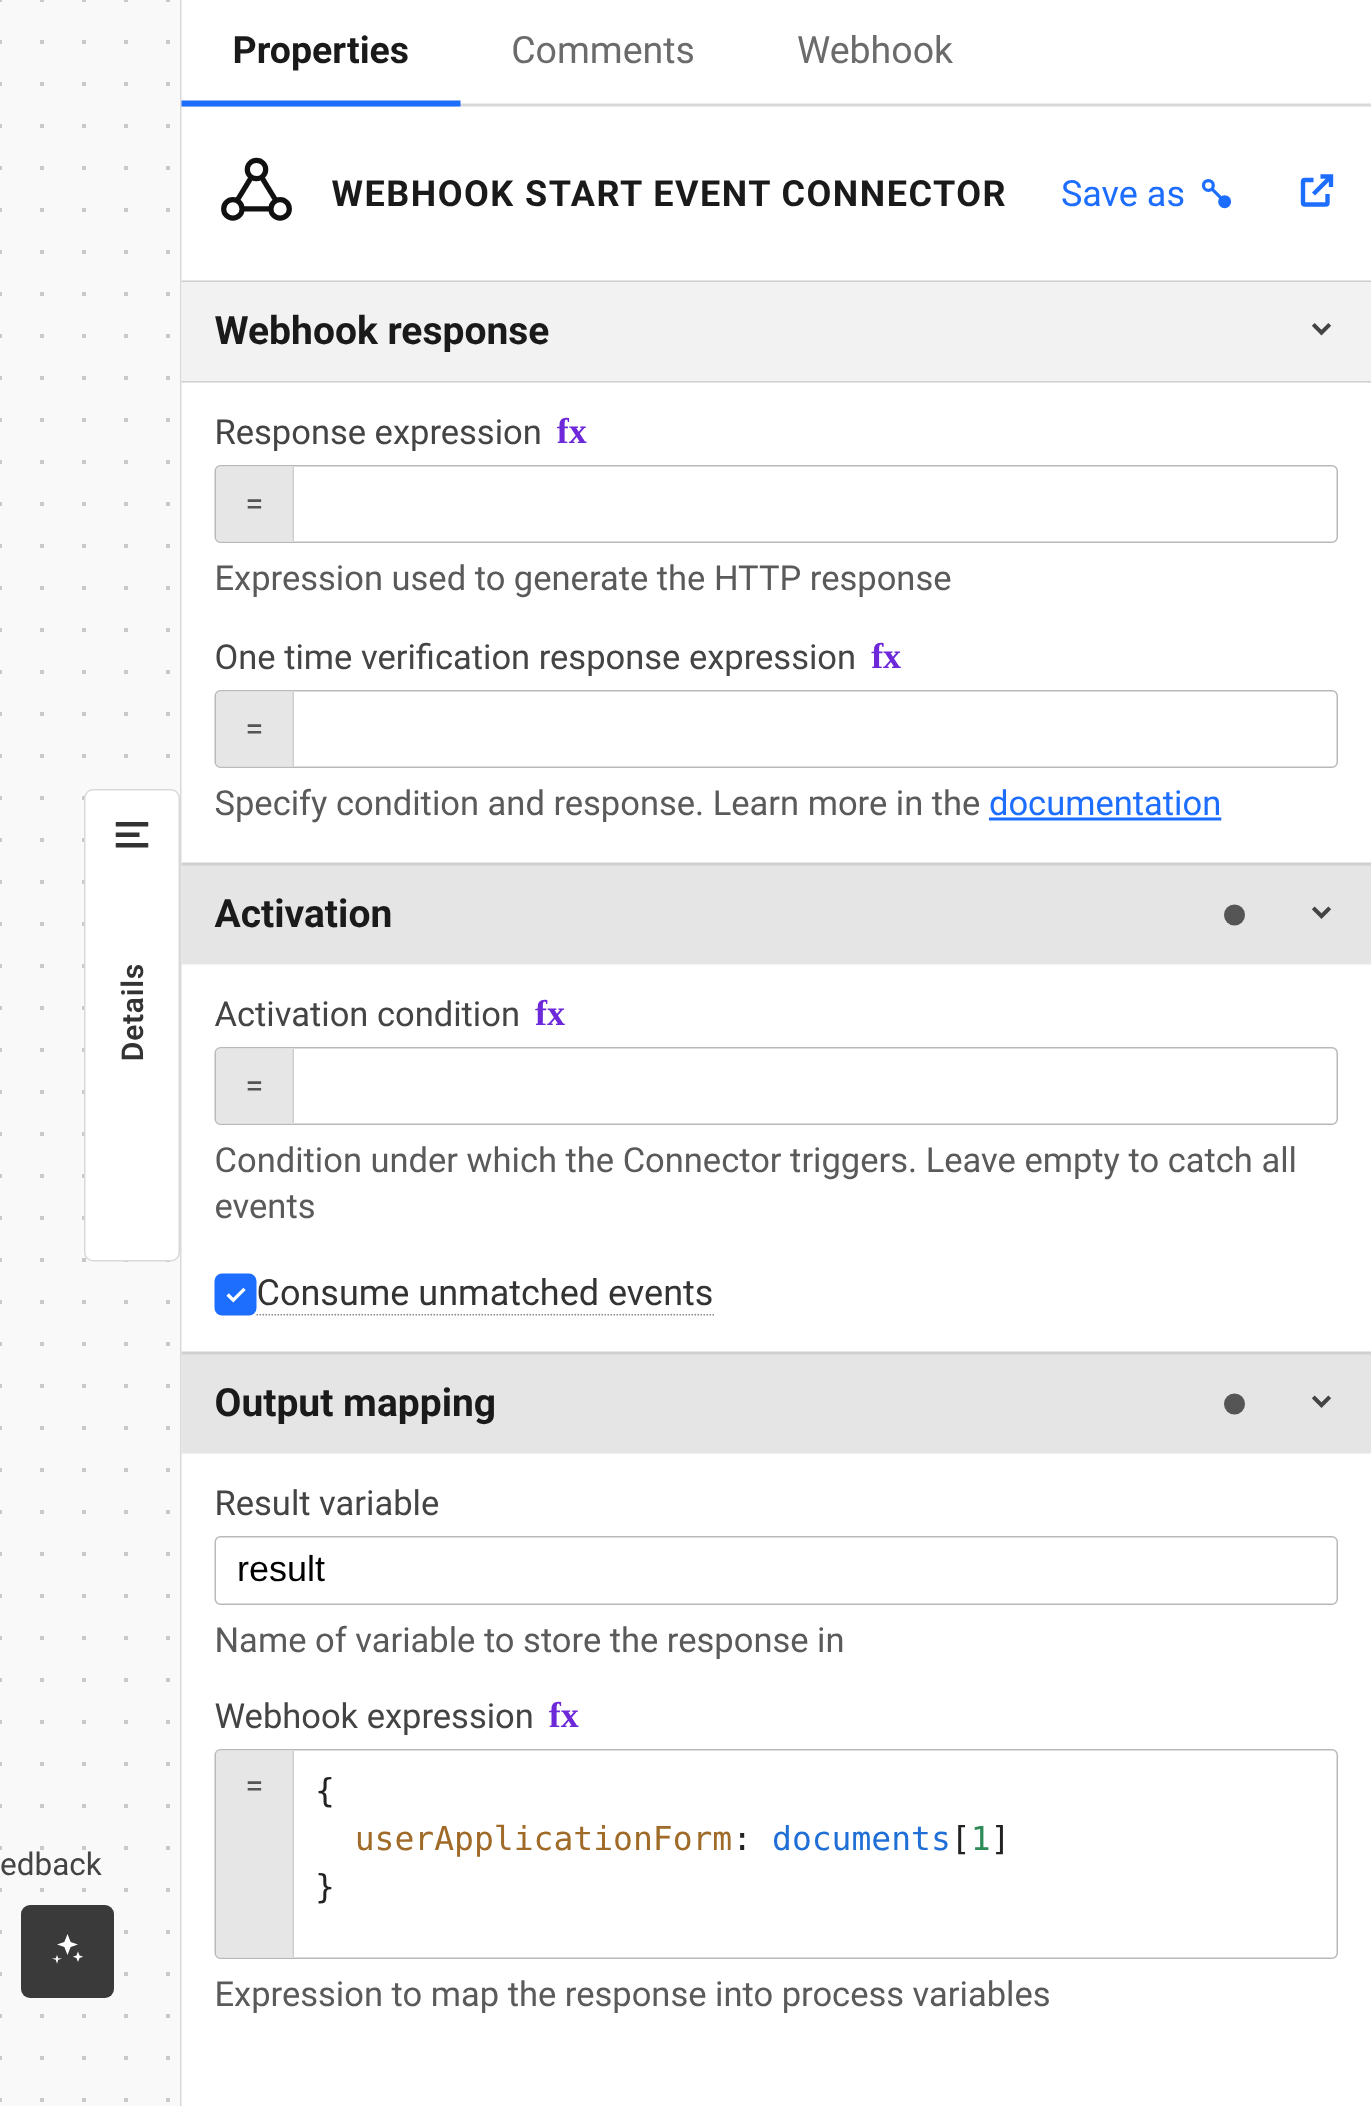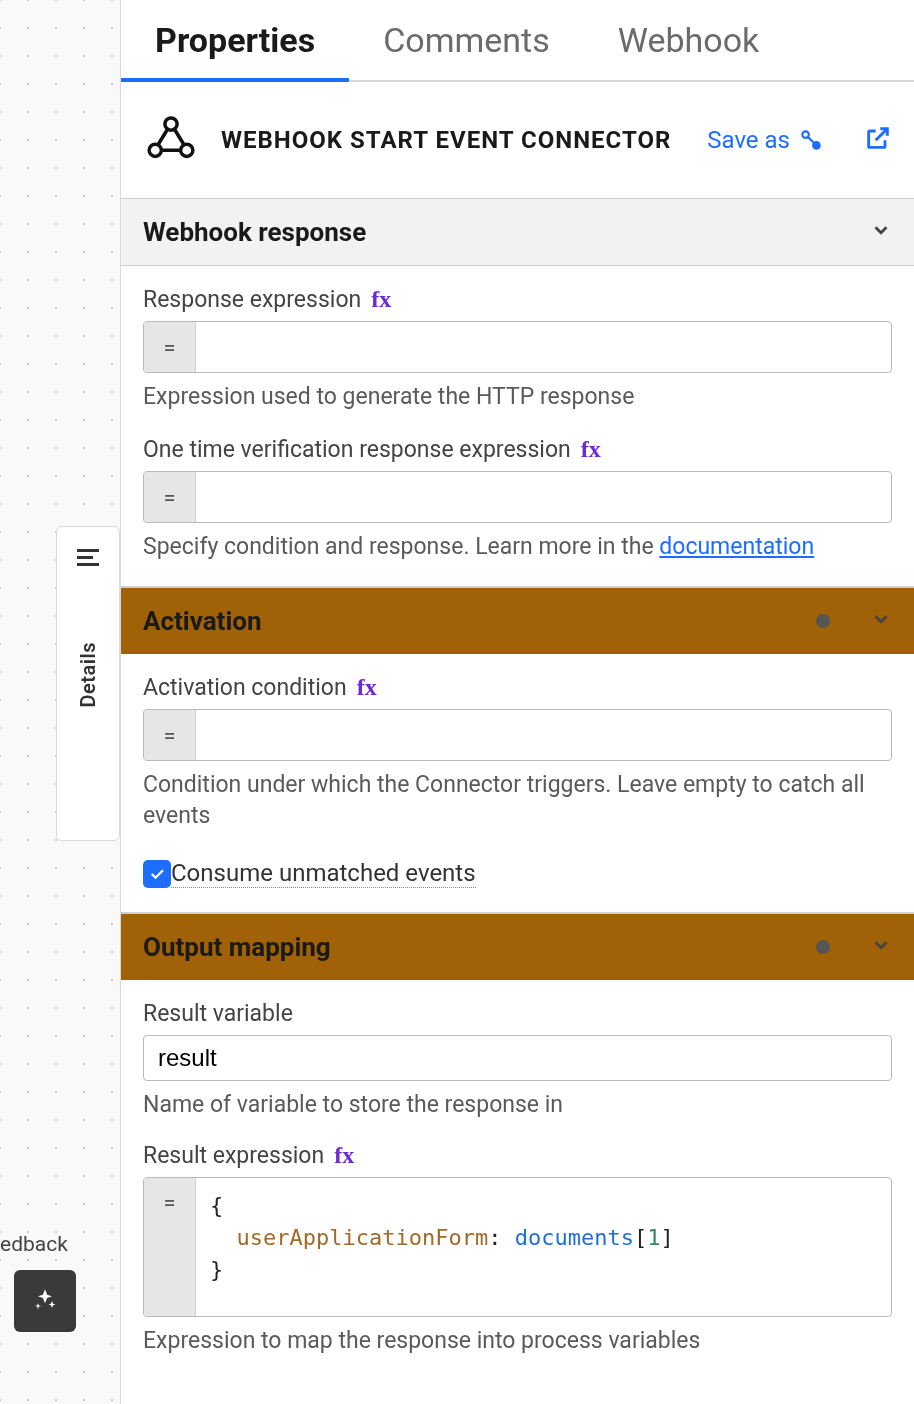--- a/index.html
+++ b/index.html
@@ -88,21 +88,21 @@
     display: flex;
     flex-direction: column;
   }
 
   .tabs {
     display: flex;
     border-bottom: 2px solid #d9d9d9;
   }
   .tab {
     padding: 20px 34px 18px 34px;
-    font-size: 34px;
+    font-size: 25px;
     color: #6b6b6b;
     cursor: pointer;
     border-bottom: 4px solid transparent;
     margin-bottom: -2px;
     text-align: center;
   }
   .tab.active {
     color: #1a1a1a;
     font-weight: 700;
     border-bottom-color: #1d6dff;
@@ -155,21 +155,21 @@
     height: 14px;
     border-radius: 50%;
     background: #555;
     margin-right: 40px;
   }
   .section-head .chev {
     font-size: 20px;
     color: #444;
   }
   .section-head.plain {
-    background: #a16207;
+    background: #e5e5e5;
     border-bottom: none;
   }
 
   .section-body {
     padding: 10px 22px 24px 22px;
     border-bottom: 1px solid #d0d0d0;
   }
   .section-body.last { border-bottom: none; }
 
   .field-label {
@@ -403,21 +403,21 @@
           <path d="M6 9l6 6 6-6"></path>
         </svg>
     </span>
   </div>
   <div class="section-body last">
     <div class="field-label">Result variable</div>
     <input class="text-input" type="text" value="result" style="">
     <div class="help">Name of variable to store the response in</div>
 
     <div class="field-label" style="margin-top:22px">
-      <span>Result expression</span>
+      <span>Webhook expression</span>
       <span class="fx">fx</span>
     </div>
     <div class="expr-input tall">
       <div class="eq">=</div>
       <div class="code-area">{
   <span class="tok-key">userApplicationForm</span>: <span class="tok-var">documents</span>[<span class="tok-num">1</span>]
 }</div>
     </div>
     <div class="help">Expression to map the response into process variables</div>
   </div>

